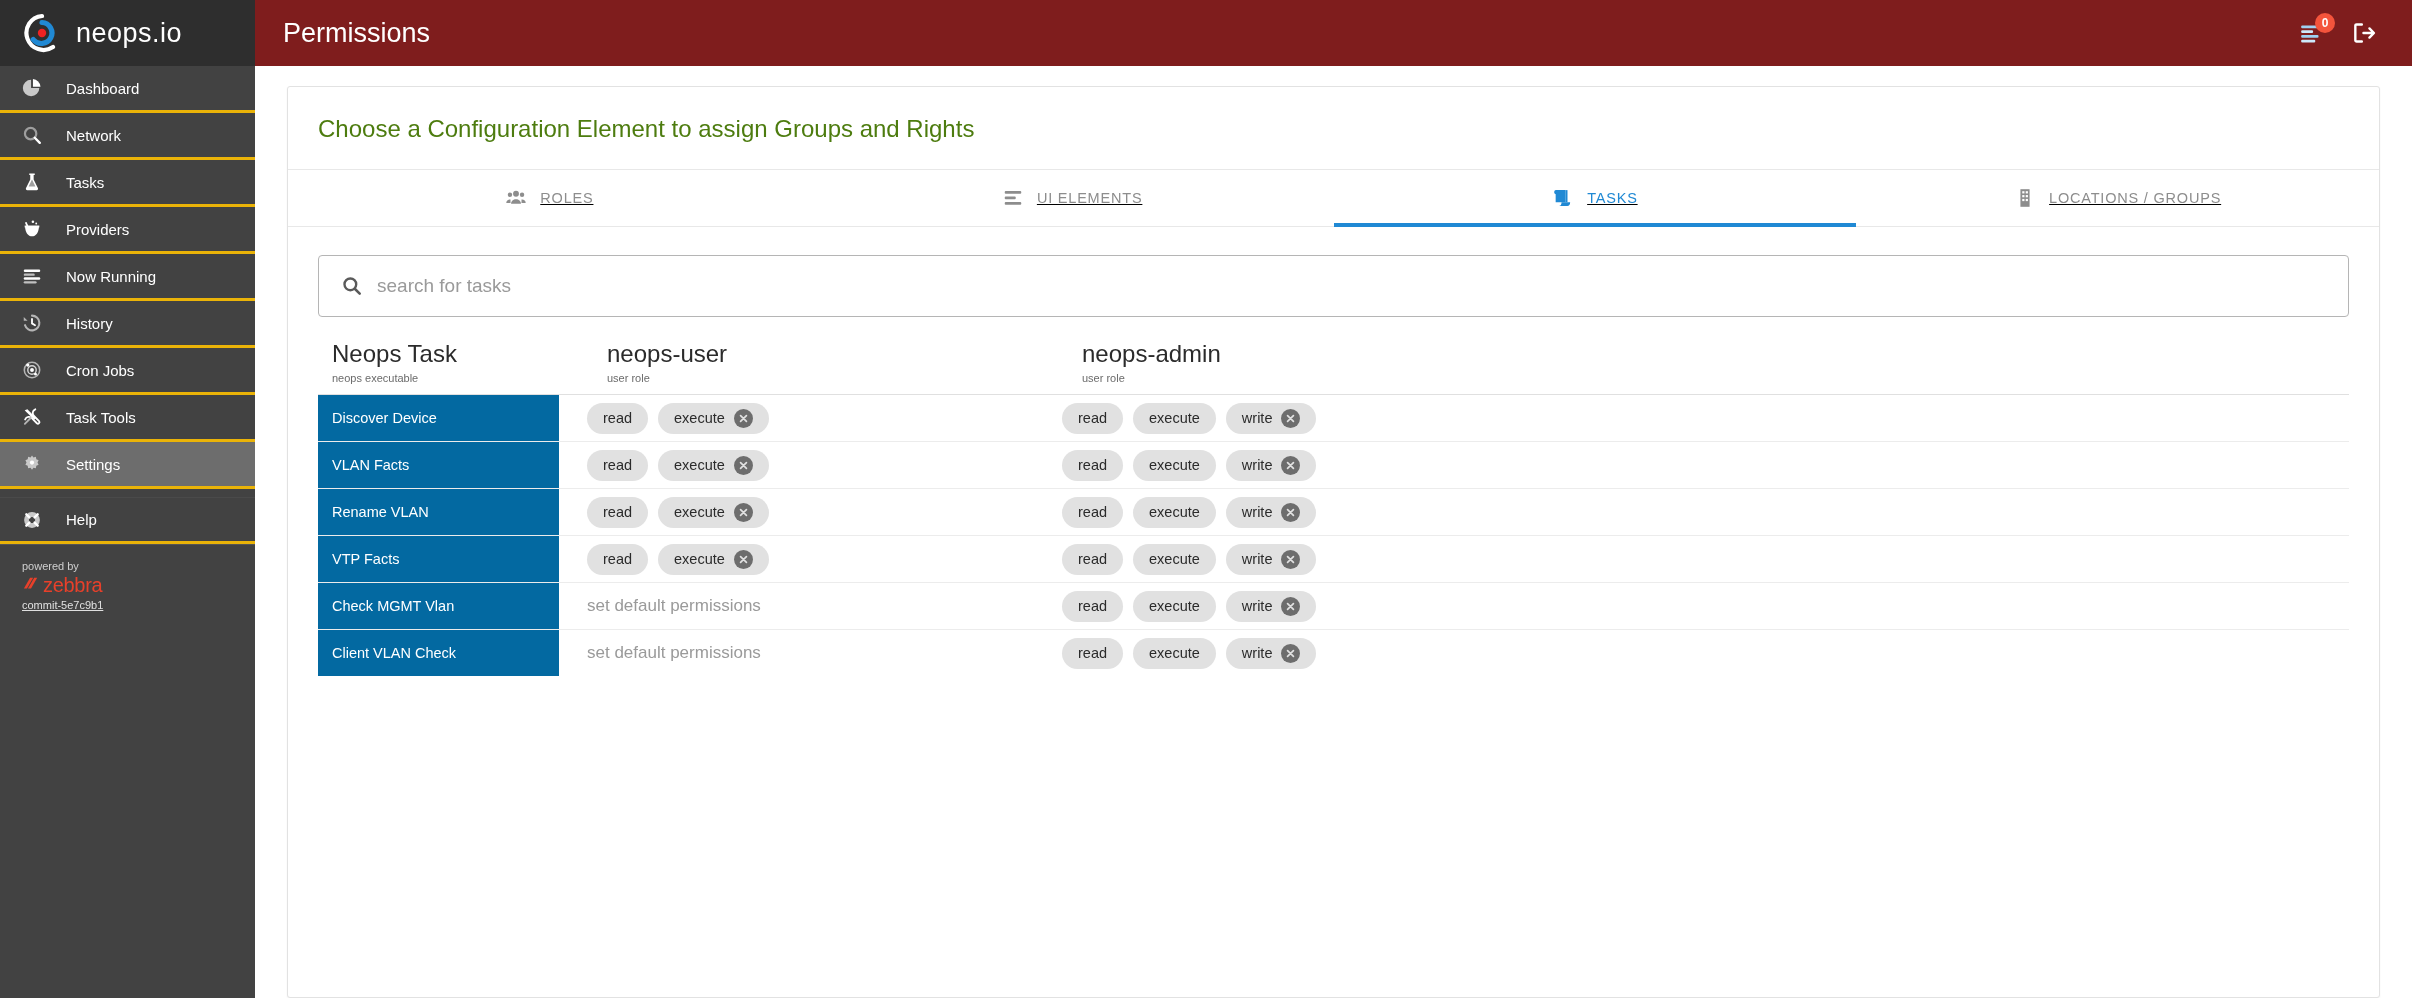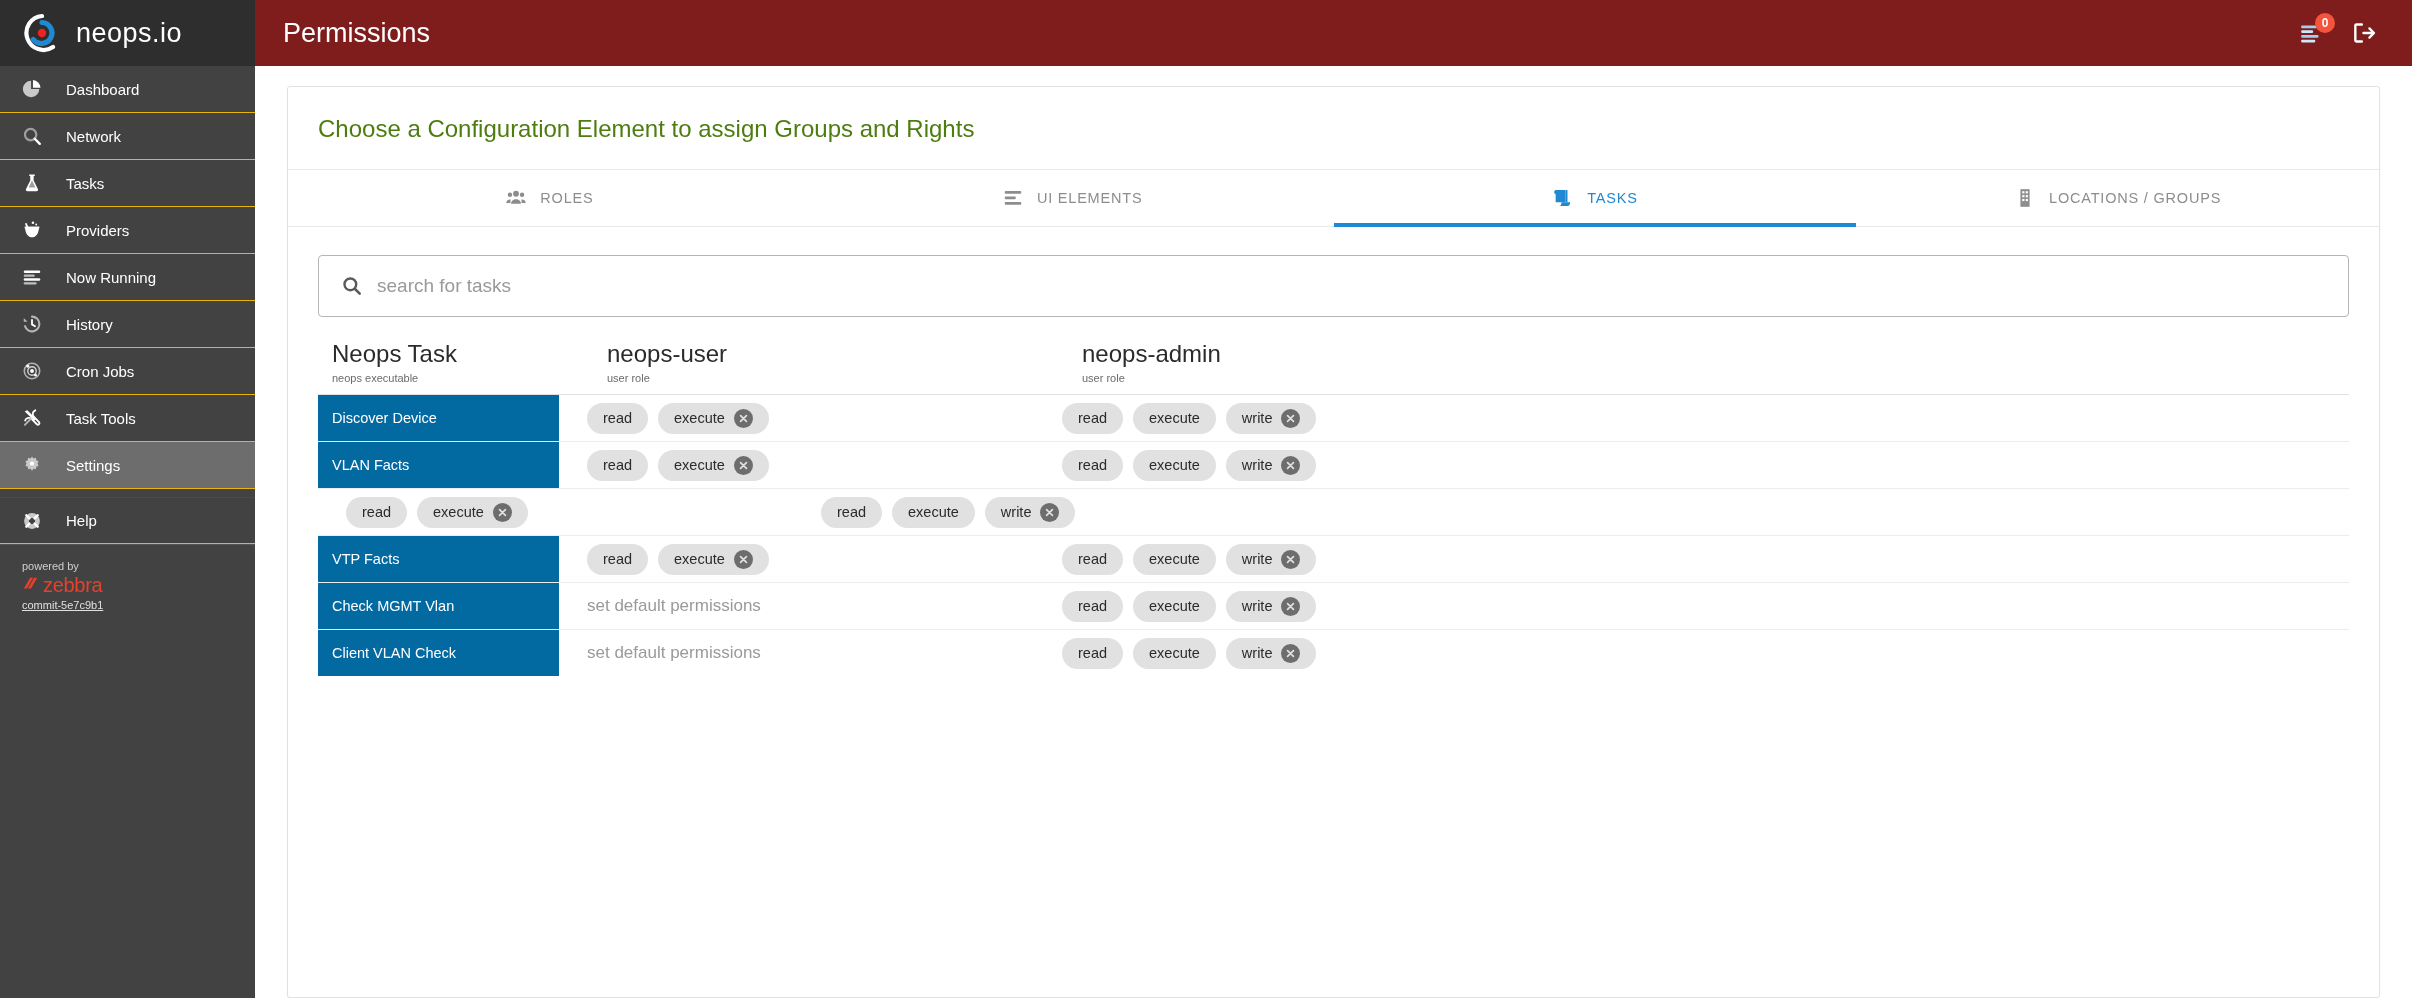--- a/index.html
+++ b/index.html
@@ -26,21 +26,21 @@
   .brand-logo { width: 40px; height: 40px; flex: 0 0 40px; }
   .brand-name {
     color: #ffffff; font-size: 27px; letter-spacing: 0.5px;
     font-weight: 400;
   }
   .nav { display: flex; flex-direction: column; padding-top: 0px; }
   .nav-item {
     height: 47px; display: flex; align-items: center;
     padding-left: 18px; gap: 20px;
     color: #ffffff; font-size: 15px;
-    border-bottom: 1px solid #eab308;
+    border-bottom: 3px solid #eab308;
   }
   .nav-item .ico { width: 28px; height: 28px; flex: 0 0 28px; display:flex; align-items:center; justify-content:center; }
   .nav-item.active { background: #6d6d6d; }
   .nav-gap { height: 8px; }
   .nav-item .lbl { line-height: 1; }
 
   .footer-brand {
     padding: 14px 0 0 22px;
     border-top: 1px solid #555;
     margin-top: 0px;
@@ -85,20 +85,21 @@
   }
   .card-head {
     padding: 28px 30px 26px 30px;
     border-bottom: 1px solid #e8e8e8;
   }
   .card-head h2 { font-size: 24px; font-weight: 400; color: #4d7c0f; }
 
   .tabs {
     display: flex; border-bottom: 1px solid #e8e8e8;
     height: 57px;
+    text-decoration: underline;
   }
   .tab {
     flex: 1 1 0; display: flex; align-items: center; justify-content: center;
     gap: 13px; color: #8d8d8d; font-size: 14.5px; letter-spacing: 0.8px;
     position: relative; height: 100%;
   }
   .tab .tab-ico { width: 22px; height: 22px; display:flex; align-items:center; justify-content:center;}
   .tab.active { color: #2089d4; }
   .tab.active::after {
     content: ""; position: absolute; left: 0; right: 0; bottom: -1px;
@@ -482,20 +483,23 @@
                       <span>write</span>
                       <span class="x">
                         <svg viewBox="0 0 20 20" width="13" height="13">
                           <path d="M5.5 5.5l9 9M14.5 5.5l-9 9" stroke="#e1e1e1" stroke-width="2.6" stroke-linecap="round"></path>
                         </svg>
                       </span>
                     </span>
                   </div>
                 </div>
                 <div class="trow">
+                  <div class="cell-task">
+                    <span>Rename VLAN</span>
+                  </div>
                   <div class="cell-perm">
                     <span class="pill">
                       <span>read</span>
                     </span>
                     <span class="pill">
                       <span>execute</span>
                       <span class="x">
                         <svg viewBox="0 0 20 20" width="13" height="13">
                           <path d="M5.5 5.5l9 9M14.5 5.5l-9 9" stroke="#e1e1e1" stroke-width="2.6" stroke-linecap="round"></path>
                         </svg>

